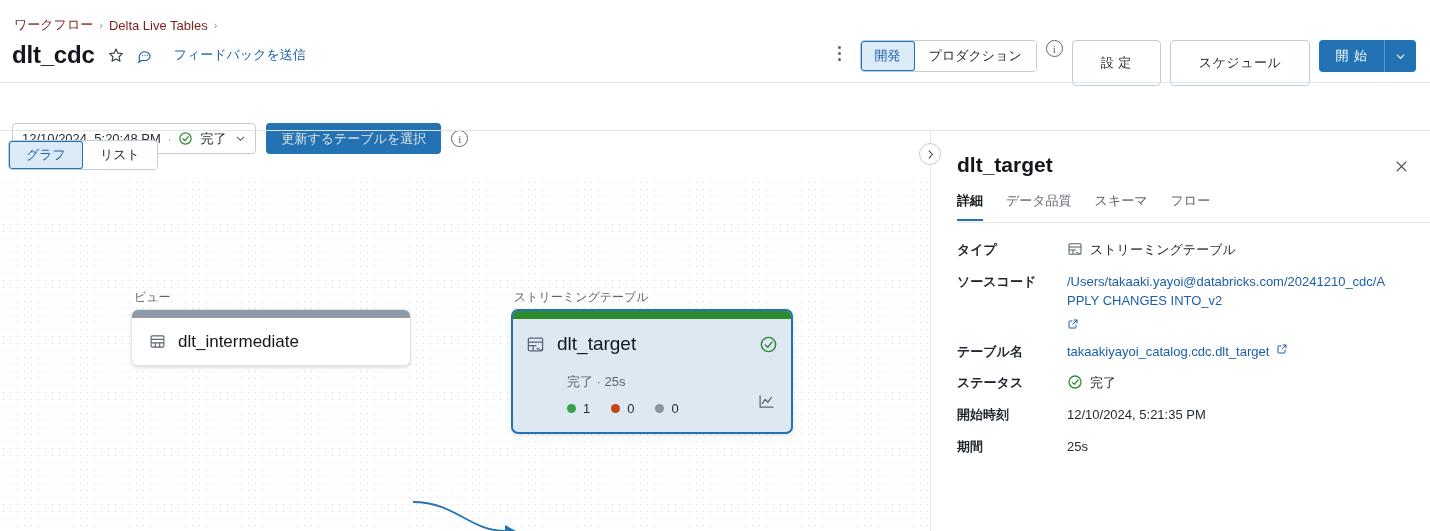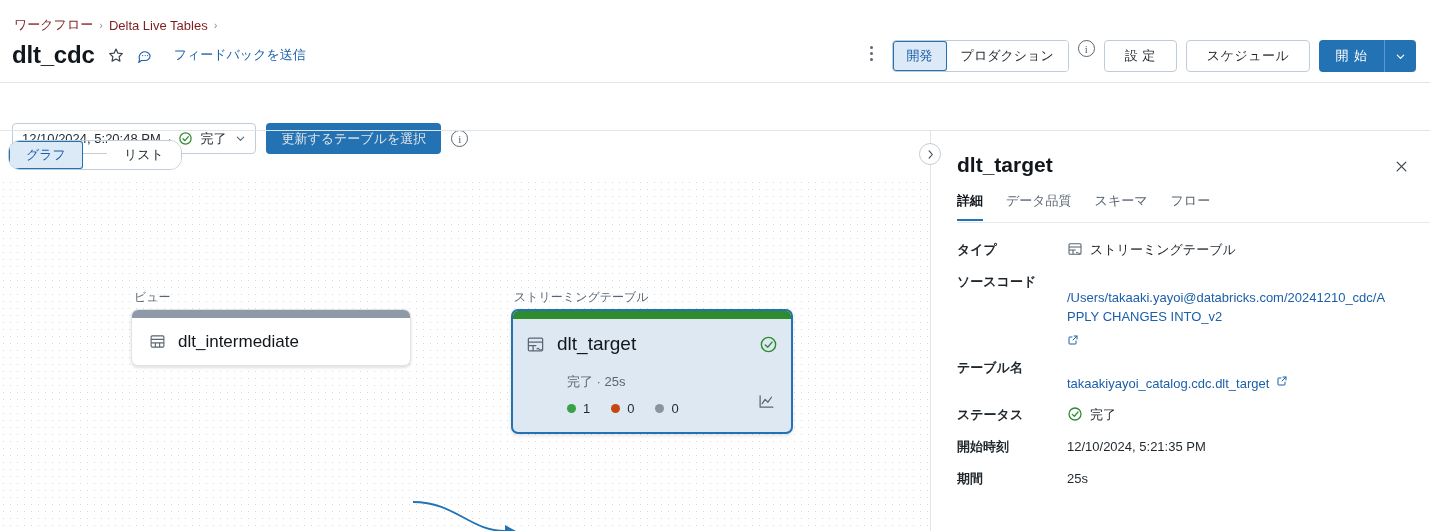--- a/index.html
+++ b/index.html
@@ -43,21 +43,21 @@
   .seg > div {
     display: flex; align-items: center; justify-content: center;
     padding: 0 14px; font-size: 13px; cursor: pointer; background: #fff; color: #1f272d;
   }
   .seg > div.active { background: #dce9f7; color: #1b5faa; font-weight: normal;
      box-shadow: inset 0 0 0 1px #2272b4; border-radius:3px; }
   .info-i { width: 17px; height: 17px; border-radius: 50%; border: 1.3px solid #5a6672;
      color: #5a6672; font-size: 11px; display:flex; align-items:center; justify-content:center;
      font-family: "Liberation Serif", serif; cursor: pointer; }
   .btn-outline {
-    height: 32px; display: flex; align-items: center; padding: 0 20px;
+    height: 46px; display: flex; align-items: center; padding: 0 28px;
     border: 1px solid #c0cdd8; border-radius: 4px; background: #fff;
     font-size: 13px; color: #1f272d; cursor: pointer; letter-spacing: 0.5px;
   }
   .btn-primary-group { display: flex; height: 32px; border-radius: 4px; overflow: hidden; }
   .btn-primary {
     display: flex; align-items: center; padding: 0 16px; background: #2272b4; color: #fff;
     font-size: 13px; cursor: pointer; letter-spacing: 1px;
   }
   .btn-primary-split {
     display:flex; align-items:center; justify-content:center; width: 32px; background:#2272b4;
@@ -75,21 +75,21 @@
   }
   .run-dot { color:#8a9299; font-size:11px; }
   .chev { color:#5a6672; font-size:10px; margin-left:2px; }
   .btn-update {
     height: 31px; display:flex; align-items:center; padding: 0 15px; background:#2272b4;
     color:#e5e5e5; font-size:13px; border-radius:4px; cursor:pointer;
   }
 
   
   .gl-tabs { position:absolute; left:8px; top:140px; display:flex;
-      border:1px solid #c0cdd8; border-radius:12px; overflow:hidden; height:30px;gap:24px; }
+      border:1px solid #c0cdd8; border-radius:4px; overflow:hidden; height:30px; }
   .gl-tabs > div { display:flex; align-items:center; padding:0 17px; font-size:13px; cursor:pointer; background:#fff; }
   .gl-tabs > div.active { background:#dce9f7; color:#1b5faa; box-shadow: inset 0 0 0 1px #2272b4; border-radius:3px; }
 
   
   .canvas {
     position:absolute; left:0; top:179px; width:930px; height:352px;
     background-color:#fff;
     background-image: radial-gradient(#d4d9dd 0.9px, transparent 0.9px);
     background-size: 7px 7px;
     overflow:hidden;
@@ -150,21 +150,21 @@
       align-items:center; justify-content:center; cursor:pointer; color:#3b444c; font-size:19px; }
   .panel-tabs { position:absolute; left:26px; top:61px; display:flex; gap:23px; }
   .panel-tabs > div { font-size:13px; color:#5a6672; padding-bottom:9px; cursor:pointer; }
   .panel-tabs > div.active { color:#11171c; font-weight:bold; border-bottom:2px solid #2272b4; }
   .tabs-rule { position:absolute; left:26px; right:0px; top:91px; height:1px; background:#e5e9ec; }
 
   .kv { position:absolute; left:26px; top:110px; right:10px; }
   .kv-row { display:flex; margin-bottom:13px; font-size:13px; line-height:1.45; }
   .kv-key { width:110px; flex:none; font-weight:bold; color:#1f272d; }
   .kv-val { color:#1f272d; display:flex; align-items:flex-start; gap:7px; flex-wrap:wrap; }
-  .kv-val.link { color:#1b5faa; cursor:pointer; max-width:320px;margin-top:16px; }
+  .kv-val.link { color:#1b5faa; cursor:pointer; max-width:320px; }
   .kv-val .txt { word-break: break-all; }
   .ext { display:inline-block; vertical-align:-1px; }
   svg { display:block; }
 </style>
 </head>
 <body>
 
 <div class="app">
 
   <div class="breadcrumb">

